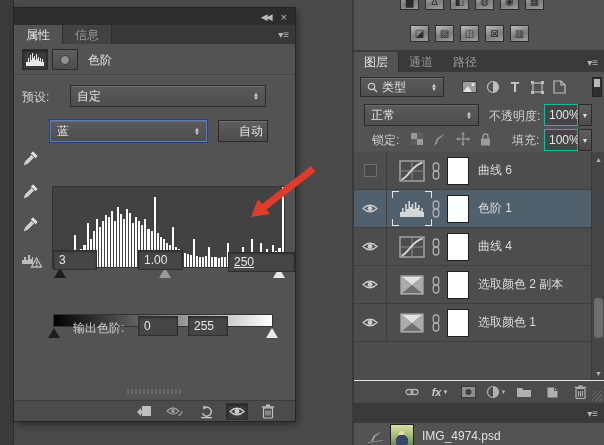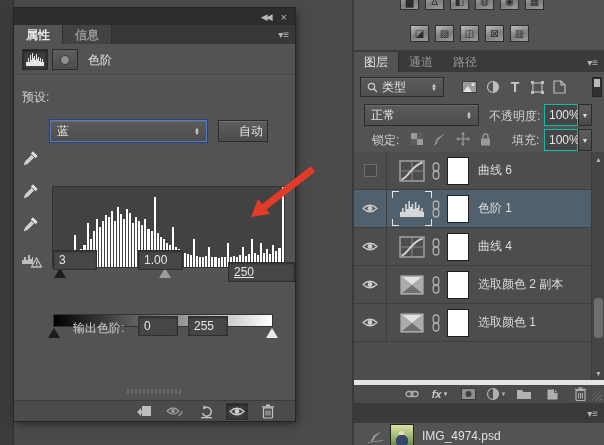--- a/index.html
+++ b/index.html
@@ -5,21 +5,21 @@
   html,body{margin:0;padding:0;background:#474747;}
   *{box-sizing:border-box;font-family:"Liberation Sans","DejaVu Sans",sans-serif;}
   #stage{position:relative;width:604px;height:445px;background:#4a4a4a;overflow:hidden;color:#d6d6d6;font-size:12px;}
   .left-strip{position:absolute;left:0;top:0;width:14px;height:445px;background:#3b3b3b;border-right:1px solid #2f2f2f;}
 
   
   .props-panel{position:absolute;left:14px;top:8px;width:281px;height:413px;background:#535353;box-shadow:0 0 0 1px #262626,2px 3px 8px rgba(0,0,0,.45);}
   .pp-titlebar{position:absolute;left:0;top:0;width:100%;height:17px;background:#2d2d2d;display:flex;justify-content:flex-end;align-items:center;gap:10px;padding:0 8px;}
   .tb-ico{color:#b9b9b9;font-size:9px;letter-spacing:-2px;cursor:pointer;}
   .tb-x{font-size:11px;letter-spacing:0;}
-  .pp-tabs{position:absolute;left:0;top:17px;width:100%;height:19px;background:#383838;display:flex;align-items:stretch;font-weight:bold;}
+  .pp-tabs{position:absolute;left:0;top:17px;width:100%;height:19px;background:#383838;display:flex;align-items:stretch;}
   .tab{padding:2px 12px 0;display:flex;align-items:center;color:#969696;background:#424242;border-right:1px solid #2e2e2e;}
   .tab.active{background:#535353;color:#e6e6e6;}
   .panel-menu{margin-left:auto;color:#b5b5b5;font-size:10px;display:flex;align-items:center;padding-right:6px;}
   .pp-body{position:absolute;left:0;top:36px;width:100%;height:358px;background:#535353;}
 
   .adj-btn{position:absolute;width:26px;height:21px;border:1px solid #2c2c2c;background:linear-gradient(#5e5e5e,#4c4c4c);display:flex;align-items:center;justify-content:center;}
   .adj-btn.pressed{background:#3d3d3d;box-shadow:inset 0 1px 3px rgba(0,0,0,.6);}
   .pp-title{position:absolute;left:74px;top:8px;color:#e2e2e2;}
   .pp-divider{position:absolute;left:0;top:30px;width:100%;border-top:1px solid #444;border-bottom:1px solid #5d5d5d;}
 
@@ -85,21 +85,21 @@
   .c-bl{left:-5px;bottom:-5px;border-left-width:1px;border-bottom-width:1px;}
   .c-br{right:-5px;bottom:-5px;border-right-width:1px;border-bottom-width:1px;}
   .link-ico{margin-left:4px;display:flex;align-items:center;}
   .mask-thumb{width:22px;height:28px;background:#fff;border:1px solid #1f1f1f;margin-left:6px;}
   .layer-name{margin-left:9px;color:#dcdcdc;white-space:nowrap;}
 
   .lay-scroll{position:absolute;right:0;top:152px;width:13px;height:228px;background:#454545;border-left:1px solid #3a3a3a;}
   .scr-arrow{position:absolute;left:0;width:13px;height:12px;color:#b5b5b5;font-size:7px;display:flex;align-items:center;justify-content:center;cursor:pointer;}
   .scr-thumb{position:absolute;left:2px;top:146px;width:9px;height:40px;background:#6e6e6e;border-radius:4px;cursor:pointer;}
 
-  .lay-bottombar{position:absolute;left:0;top:380px;width:100%;height:23px;background:#4b4b4b;border-top:5px solid #e5e5e5;display:flex;align-items:center;padding-left:46px;}
+  .lay-bottombar{position:absolute;left:0;top:380px;width:100%;height:23px;background:#4b4b4b;border-top:1px solid #e5e5e5;display:flex;align-items:center;padding-left:46px;}
   .lb-ico{width:24px;height:18px;display:flex;align-items:center;justify-content:center;margin-right:4px;color:#c3c3c3;cursor:pointer;font-size:11px;}
   .lb-grip{position:absolute;right:2px;bottom:2px;width:10px;height:10px;background:repeating-linear-gradient(135deg,#666 0 1px,transparent 1px 3px);}
 
   .his-body{position:absolute;left:0;top:423px;width:100%;height:22px;background:#535353;}
   .his-row{position:absolute;left:0;top:0;width:100%;height:26px;display:flex;align-items:center;cursor:pointer;}
   .his-brush{width:18px;height:16px;margin-left:12px;display:flex;align-items:center;justify-content:center;}
   .his-thumb{width:24px;height:24px;margin-left:6px;border:1px solid #222;
     background:
       radial-gradient(circle at 50% 72%, #37476b 0 32%, transparent 33%),
       radial-gradient(circle at 48% 38%, #e8d9b8 0 14%, transparent 15%),
@@ -134,20 +134,27 @@
       </div>
       <div class="adj-btn" style="left:38px;top:5px;">
         <svg width="12" height="12" viewBox="0 0 12 12">
             <circle cx="6" cy="6" r="4.5" fill="#8f8f8f" stroke="#3a3a3a"></circle>
           </svg>
       </div>
       <span class="pp-title">色阶</span>
       <div class="pp-divider"></div>
 
       <span class="field-label" style="left:8px;top:45px;">预设:</span>
+      <div class="dd" style="left:56px;top:41px;width:196px;">
+        <span>自定</span>
+        <span class="updn">
+            <span>▲</span>
+            <span>▼</span>
+          </span>
+      </div>
 
       <div class="dd focus-blue" style="left:36px;top:76px;width:157px;">
         <span>蓝</span>
         <span class="updn">
             <span>▲</span>
             <span>▼</span>
           </span>
       </div>
       <div class="btn" style="left:204px;top:76px;width:50px;padding-left:16px;">
         <span>自动</span>
@@ -261,21 +268,21 @@
       <span style="position:absolute;left:8px;top:208px;">
         <svg width="20" height="16" viewBox="0 0 20 16">
             <path d="M0 12 L0 8 2 8 2 5 4 5 4 8 6 8 6 3 8 3 8 7 10 7 10 5 11 5 11 12 Z" fill="#bdbdbd"></path>
             <path d="M14.5 6 L19.5 15 H9.5 Z" fill="none" stroke="#bdbdbd" stroke-width="1.3"></path>
             <rect x="14" y="9.2" width="1.4" height="3" fill="#bdbdbd"></rect>
             <rect x="14" y="12.8" width="1.4" height="1.2" fill="#bdbdbd"></rect>
           </svg>
       </span>
       <input class="num-input" style="left: 39px; top: 206px; width: 44px;" value="3">
       <input class="num-input" style="left: 124px; top: 206px; width: 45px;" value="1.00">
-      <input class="num-input" style="left: 214px; top: 218px; width: 67px; text-decoration: underline;" value="250">
+      <input class="num-input" style="left: 214px; top: 208px; width: 67px; text-decoration: underline;" value="250">
 
       <div class="grad-bar"></div>
       <div class="grad-sliders">
         <span class="tri black" style="left:-5px;"></span>
         <span class="tri white" style="left:213px;"></span>
       </div>
 
       <span class="field-label" style="left:59px;top:276px;">输出色阶:</span>
       <input class="num-input" style="left: 124px; top: 272px; width: 40px;" value="0">
       <input class="num-input" style="left: 174px; top: 272px; width: 40px;" value="255">

